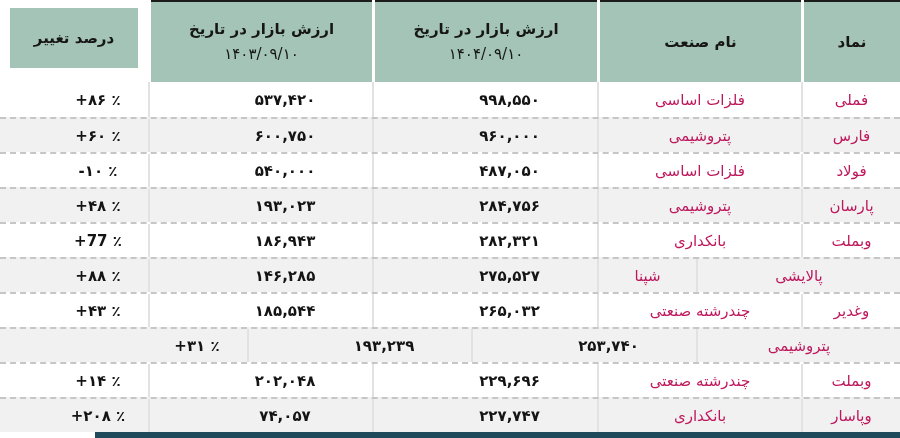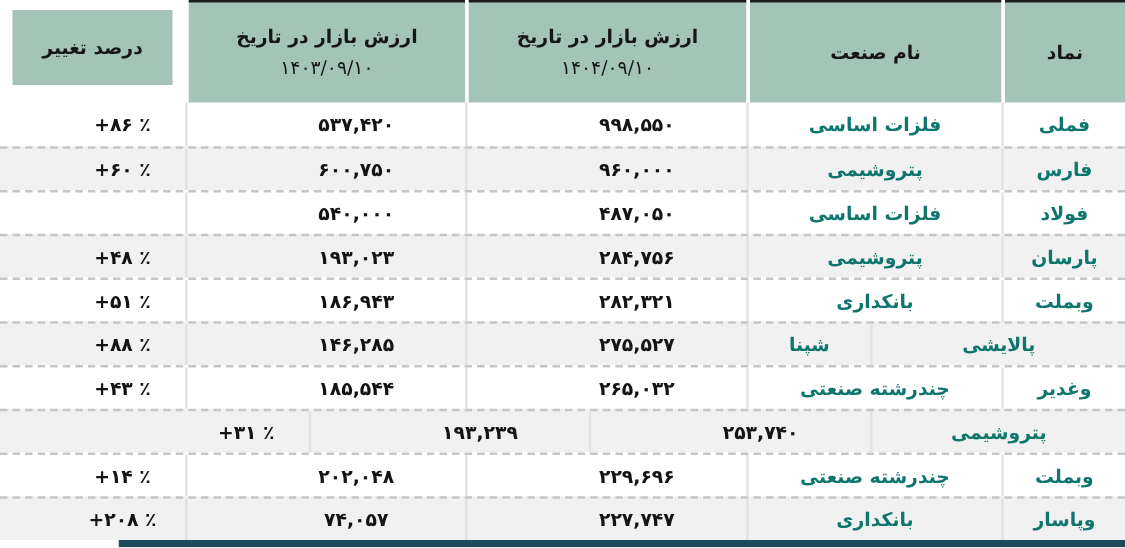--- a/index.html
+++ b/index.html
@@ -41,21 +41,21 @@
   .tr.alt{background:var(--row-alt,#f1f1f1);}
   .tr + .tr{border-top:2px dashed var(--dash,#c6c6c6);}
   .td{
     box-sizing:border-box;
     display:flex;align-items:center;justify-content:center;
     font-size:15px;
     overflow:hidden;
   }
   .td.sep{border-left:2px solid var(--vsep,#e2e2e2);}
   .td-num{direction:ltr;unicode-bidi:isolate;font-weight:bold;letter-spacing:0.5px;padding-left:48px;}
-  .td-text{font-weight:bold;color:#0f766e;}
+  .td-text{font-weight:normal;color:#be185d;}
   
   .bottom-bar{
     width:805px;height:6px;
     margin-left:auto;margin-right:95px;
     margin-right:0;
     background:var(--bar,#1f4a5b);
   }
 </style>
 </head>
 <body>
@@ -105,34 +105,35 @@
         <div class="td w-industry td-text sep">پتروشیمی</div>
         <div class="td w-value1 td-num sep">۹۶۰,۰۰۰</div>
         <div class="td w-value2 td-num sep">۶۰۰,۷۵۰</div>
         <div class="td w-change td-num">+۶۰ ٪</div>
       </div>
       <div class="tr">
         <div class="td w-symbol td-text sep">فولاد</div>
         <div class="td w-industry td-text sep">فلزات اساسی</div>
         <div class="td w-value1 td-num sep">۴۸۷,۰۵۰</div>
         <div class="td w-value2 td-num sep">۵۴۰,۰۰۰</div>
+        <div class="td w-change td-num">-۱۰ ٪</div>
       </div>
       <div class="tr alt">
         <div class="td w-symbol td-text sep">پارسان</div>
         <div class="td w-industry td-text sep">پتروشیمی</div>
         <div class="td w-value1 td-num sep">۲۸۴,۷۵۶</div>
         <div class="td w-value2 td-num sep">۱۹۳,۰۲۳</div>
         <div class="td w-change td-num">+۴۸ ٪</div>
       </div>
       <div class="tr">
         <div class="td w-symbol td-text sep">وبملت</div>
         <div class="td w-industry td-text sep">بانکداری</div>
         <div class="td w-value1 td-num sep">۲۸۲,۳۲۱</div>
         <div class="td w-value2 td-num sep">۱۸۶,۹۴۳</div>
-        <div class="td w-change td-num">+۵۱ ٪</div>
+        <div class="td w-change td-num">+77 ٪</div>
       </div>
       <div class="tr alt">
         <div class="td w-industry td-text sep">پالایشی</div>
         <div class="td w-symbol td-text sep">شپنا</div>
         <div class="td w-value1 td-num sep">۲۷۵,۵۲۷</div>
         <div class="td w-value2 td-num sep">۱۴۶,۲۸۵</div>
         <div class="td w-change td-num">+۸۸ ٪</div>
       </div>
       <div class="tr">
         <div class="td w-symbol td-text sep">وغدیر</div>

